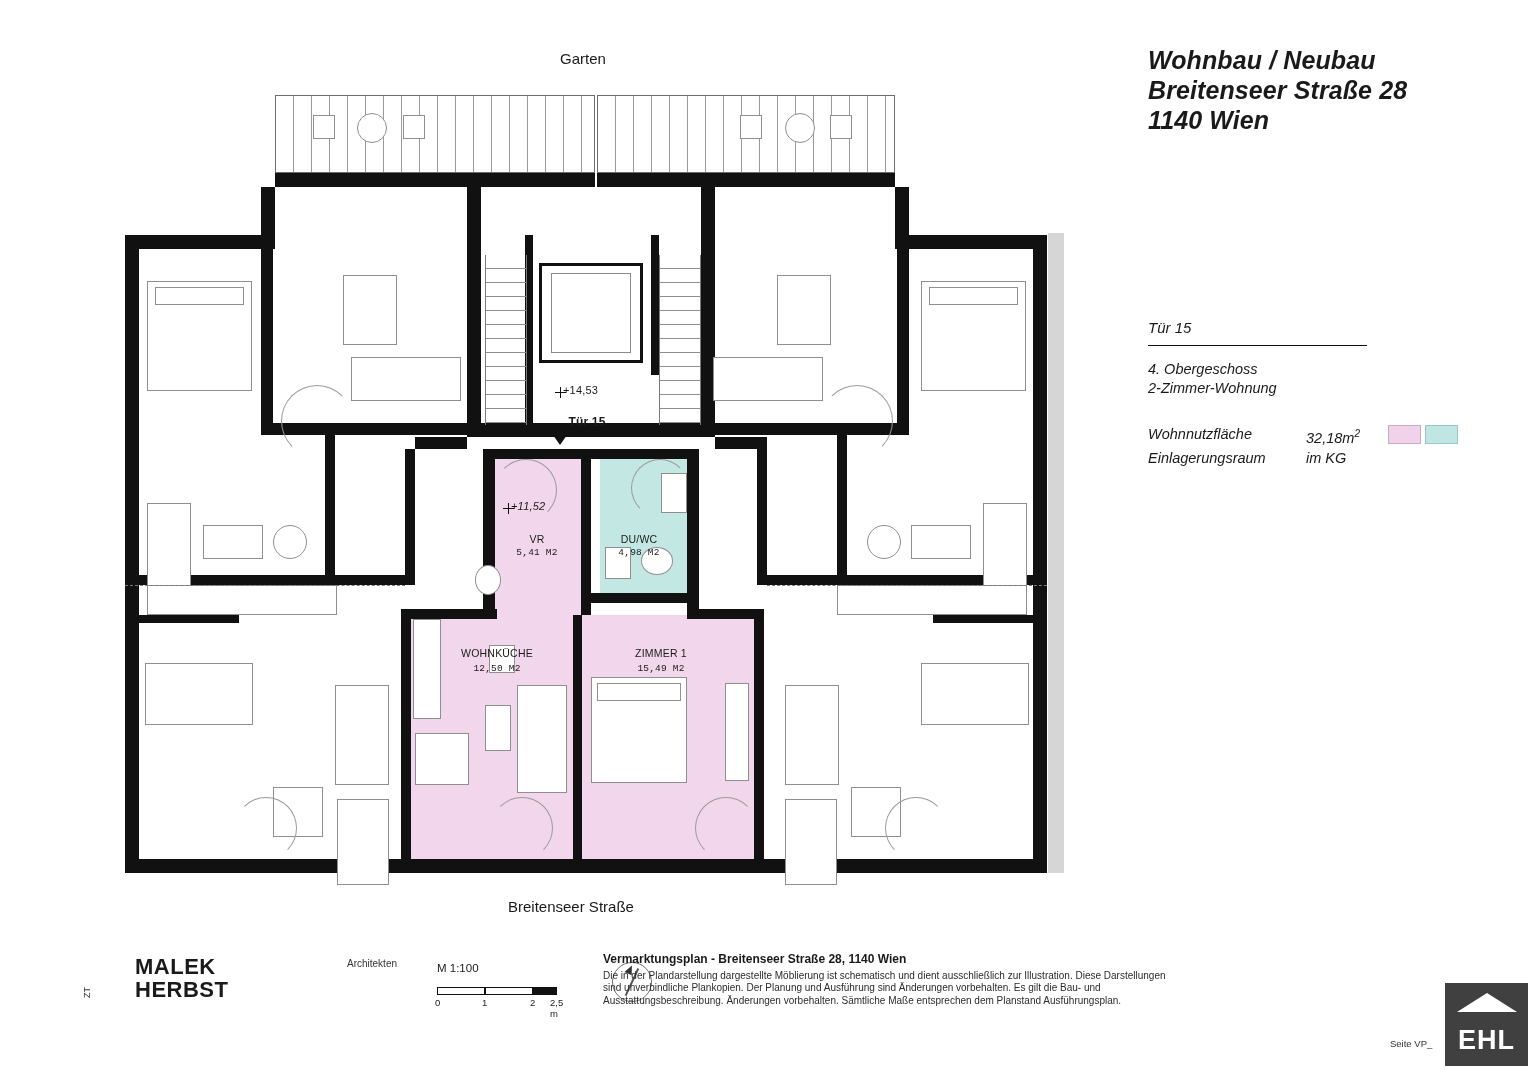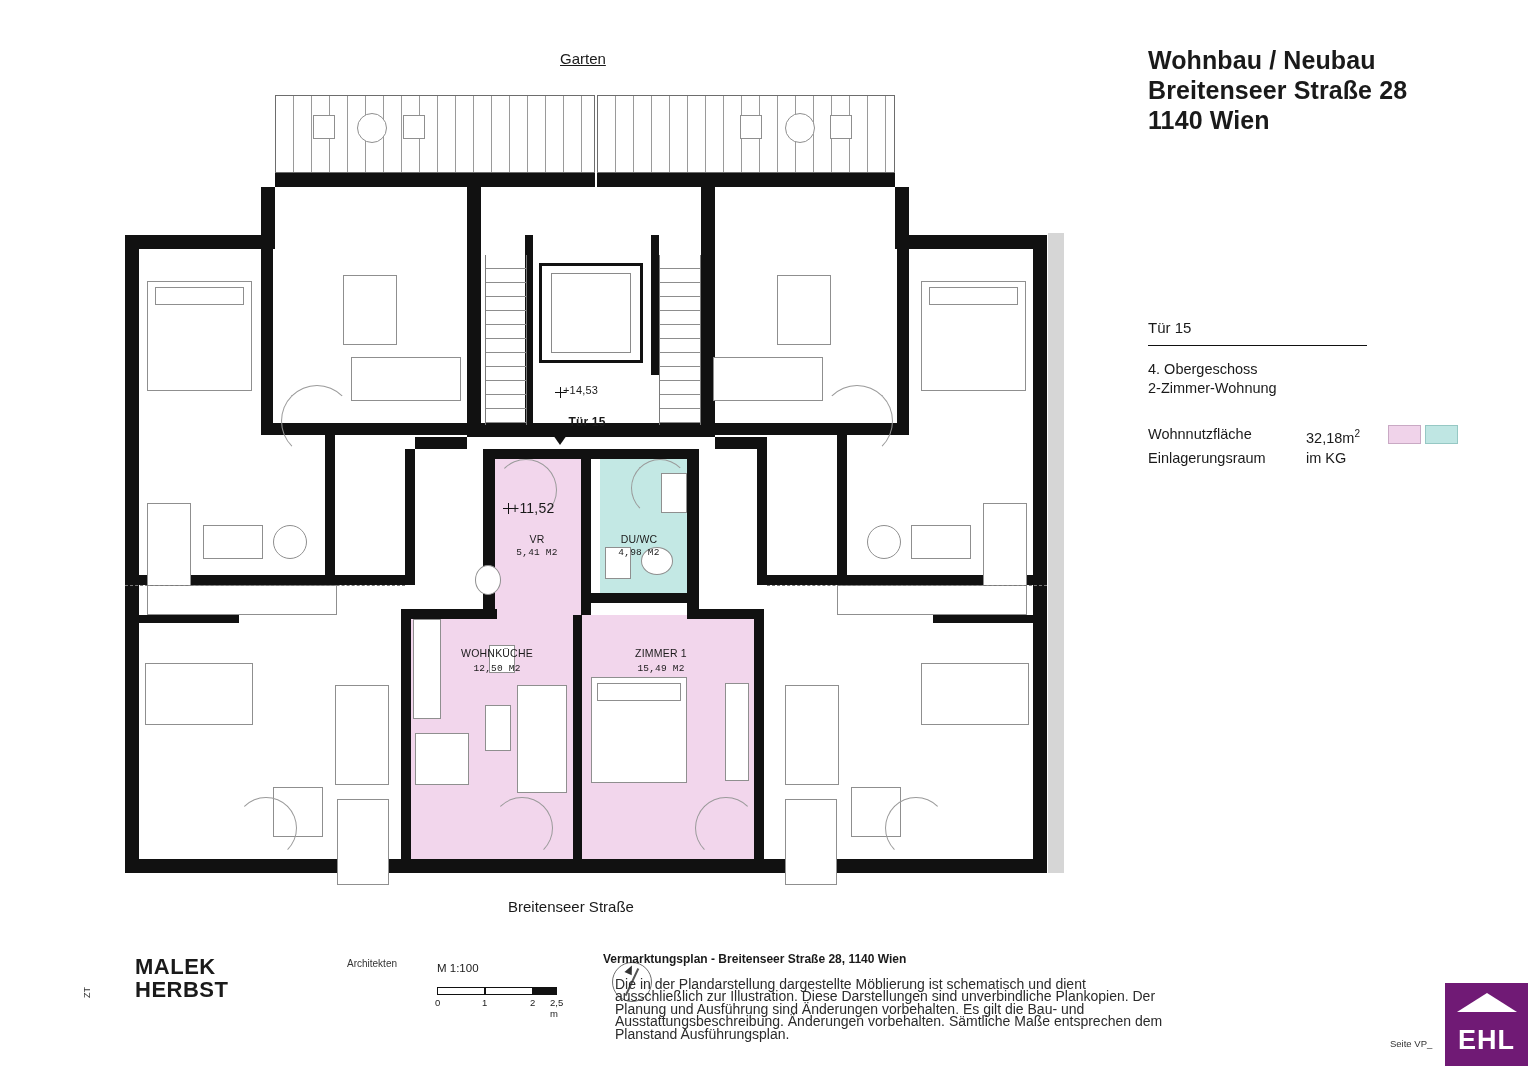--- a/index.html
+++ b/index.html
@@ -7,36 +7,36 @@
     width:1528px;height:1080px;
     background:#ffffff;
     font-family:"Liberation Sans", sans-serif;
     color:#1a1a1a;
     position:relative;
     overflow:hidden;
   }
   .abs{position:absolute;}
 
   
-  #info-panel{left:1148px;top:45px;width:340px;}
+  #info-panel{left:1148px;top:45px;width:340px;font-style:italic;}
   #project-title{font-size:25px;line-height:30px;font-weight:700;letter-spacing:.1px;}
   #project-title div{white-space:nowrap;}
   #door-label{margin-top:184px;font-size:15px;}
   #divider{margin-top:9px;border-top:1px solid #111;width:219px;}
   #floor-block{margin-top:14px;font-size:14.5px;line-height:19px;}
   #area-block{margin-top:26px;font-size:14.5px;line-height:20px;position:relative;}
   .area-row{display:flex;}
   .area-label{width:158px;}
   .area-val{width:78px;}
   .sup{font-size:10px;vertical-align:super;}
   #swatch-pink{position:absolute;left:240px;top:1px;width:31px;height:17px;background:#f0d3ea;border:1px solid #c9a9c4;}
   #swatch-teal{position:absolute;left:277px;top:1px;width:31px;height:17px;background:#bfe6e3;border:1px solid #96c8c4;}
 
   
-  #garten-label{left:560px;top:50px;font-size:15px;text-decoration:underline;}
+  #garten-label{left:560px;top:50px;font-size:15px;}
   #street-label{left:508px;top:898px;font-size:15px;}
 
   
   #plan{left:85px;top:85px;width:1010px;height:800px;}
   .wall{position:absolute;background:#111;}
   .thin{position:absolute;border:1px solid #8a8a8a;box-sizing:border-box;background:#fff;}
   .room-pink{position:absolute;background:#f2d6ec;}
   .room-teal{position:absolute;background:#c3e8e4;}
   .lbl{position:absolute;font-size:10.5px;letter-spacing:.2px;text-align:center;}
   .rm-name{font-size:10.5px;}
@@ -63,24 +63,24 @@
   #architekten{position:absolute;left:262px;top:18px;font-size:10px;color:#333;}
   #scale-label{position:absolute;left:352px;top:22px;font-size:11.5px;}
   #scale-bar{position:absolute;left:352px;top:47px;width:120px;height:8px;}
   .sb{position:absolute;top:0;height:8px;border:1px solid #111;box-sizing:border-box;}
   .sbt{position:absolute;top:10px;font-size:9.5px;}
   #compass{position:absolute;left:527px;top:22px;width:38px;height:38px;border:1px solid #6e6e6e;border-radius:50%;}
   #compass .needle{position:absolute;left:18px;top:4px;width:1.5px;height:30px;background:#555;transform:rotate(25deg);transform-origin:50% 50%;}
   #compass .ntip{position:absolute;left:13px;top:2px;width:0;height:0;border-left:4px solid transparent;border-right:4px solid transparent;border-bottom:9px solid #333;transform:rotate(25deg);}
   #disclaimer{position:absolute;left:518px;top:12px;width:580px;}
   #disclaimer h4{margin:0 0 4px 0;font-size:12px;font-weight:700;}
-  #disclaimer p{margin:12px;font-size:14px;line-height:12.4px;color:#2b2b2b;}
+  #disclaimer p{margin:0;font-size:10px;line-height:12.4px;color:#2b2b2b;}
   #zt{position:absolute;left:-3px;top:58px;font-size:9px;transform:rotate(-90deg);transform-origin:left top;color:#333;}
   #seite{position:absolute;left:1305px;top:98px;font-size:9.5px;color:#333;}
-  #ehl{position:absolute;left:1360px;top:43px;width:83px;height:83px;background:#701a75;}
+  #ehl{position:absolute;left:1360px;top:43px;width:83px;height:83px;background:#404040;}
   #ehl .roof{position:absolute;left:12px;top:10px;width:0;height:0;border-left:30px solid transparent;border-right:30px solid transparent;border-bottom:19px solid #fff;}
   #ehl .txt{position:absolute;left:0;top:42px;width:83px;text-align:center;color:#fff;font-size:27px;font-weight:700;letter-spacing:1px;}
   .right-grey{position:absolute;left:963px;top:148px;width:16px;height:640px;background:#d6d6d6;}
 </style>
 </head>
 <body>
 
 <div class="abs" id="info-panel">
   <div id="project-title">
     <div>Wohnbau / Neubau</div>
@@ -262,21 +262,21 @@
   <div class="door-arc" style="left:150px;top:712px;width:60px;height:60px;border-color:#9a9a9a #9a9a9a transparent transparent;"></div>
   <div class="door-arc" style="left:800px;top:712px;width:60px;height:60px;border-color:#9a9a9a transparent transparent #9a9a9a;"></div>
 
   <div class="crosshair" style="left:470px;top:302px;"></div>
   <div class="lbl" style="left:478px;top:299px;width:60px;text-align:left;font-size:11px;">+14,53</div>
 
   <div class="lbl" style="left:432px;top:330px;width:140px;font-size:12px;font-weight:700;">Tür 15</div>
   <div class="marker-tri" style="left:468px;top:350px;"></div>
 
   <div class="crosshair" style="left:418px;top:418px;"></div>
-  <div class="lbl" style="left:426px;top:415px;width:60px;text-align:left;font-size:14px;">+11,52</div>
+  <div class="lbl" style="left:426px;top:415px;width:60px;text-align:left;font-size:11px;font-style:italic;">+11,52</div>
 
   <div class="lbl rm-name" style="left:412px;top:448px;width:80px;">VR</div>
   <div class="lbl rm-area" style="left:412px;top:462px;width:80px;">5,41 M2</div>
 
   <div class="lbl rm-name" style="left:514px;top:448px;width:80px;text-align:center;">DU/WC</div>
   <div class="lbl rm-area" style="left:514px;top:462px;width:80px;">4,98 M2</div>
 
   <div class="lbl rm-name" style="left:348px;top:562px;width:128px;">WOHNKÜCHE</div>
   <div class="lbl rm-area" style="left:348px;top:578px;width:128px;">12,50 M2</div>
 

